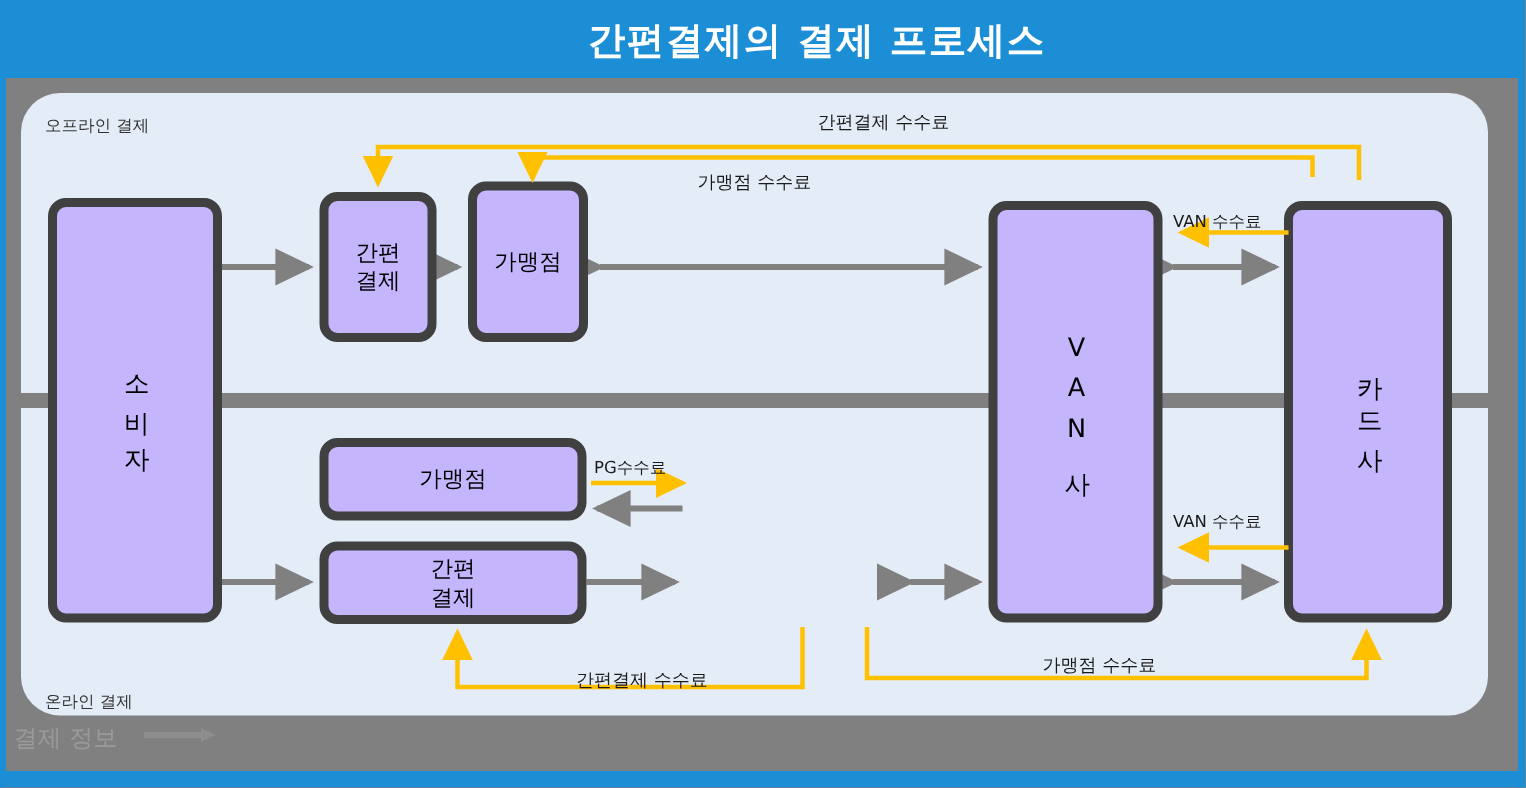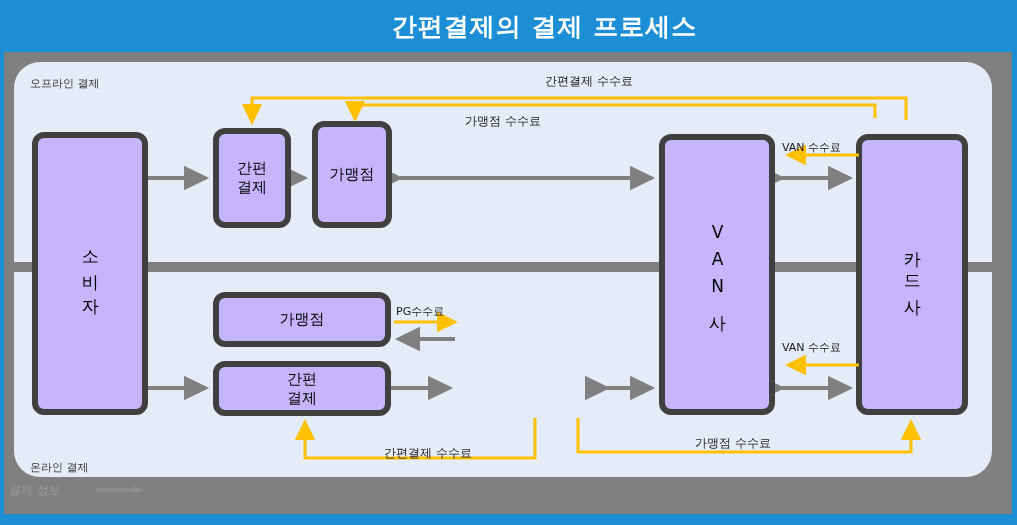--- a/index.html
+++ b/index.html
@@ -64,21 +64,21 @@
 
   .gline{stroke:#808080;stroke-width:4;fill:none;}
   .yline{stroke:#ffc000;stroke-width:3;fill:none;}
 
   text.lab{font-family:"DejaVu Sans","Liberation Sans",sans-serif;font-size:12px;fill:#1a1a1a;}
   text.lab.sm{font-size:11px;}
 
   
   .legend{position:absolute;left:9px;top:482px;width:300px;z-index:9;}
   .legend .row{position:relative;height:15px;}
-  .legend .txt{position:absolute;left:0;top:0;font-size:12px;color:#9a9a9a;white-space:nowrap;}
+  .legend .txt{position:absolute;left:0;top:0;font-size:16px;color:#9a9a9a;white-space:nowrap;}
 </style>
 </head>
 <body>
 
 <div id="root">
 
   <div class="header">
     <div class="title">간편결제의 결제 프로세스</div>
   </div>
 

